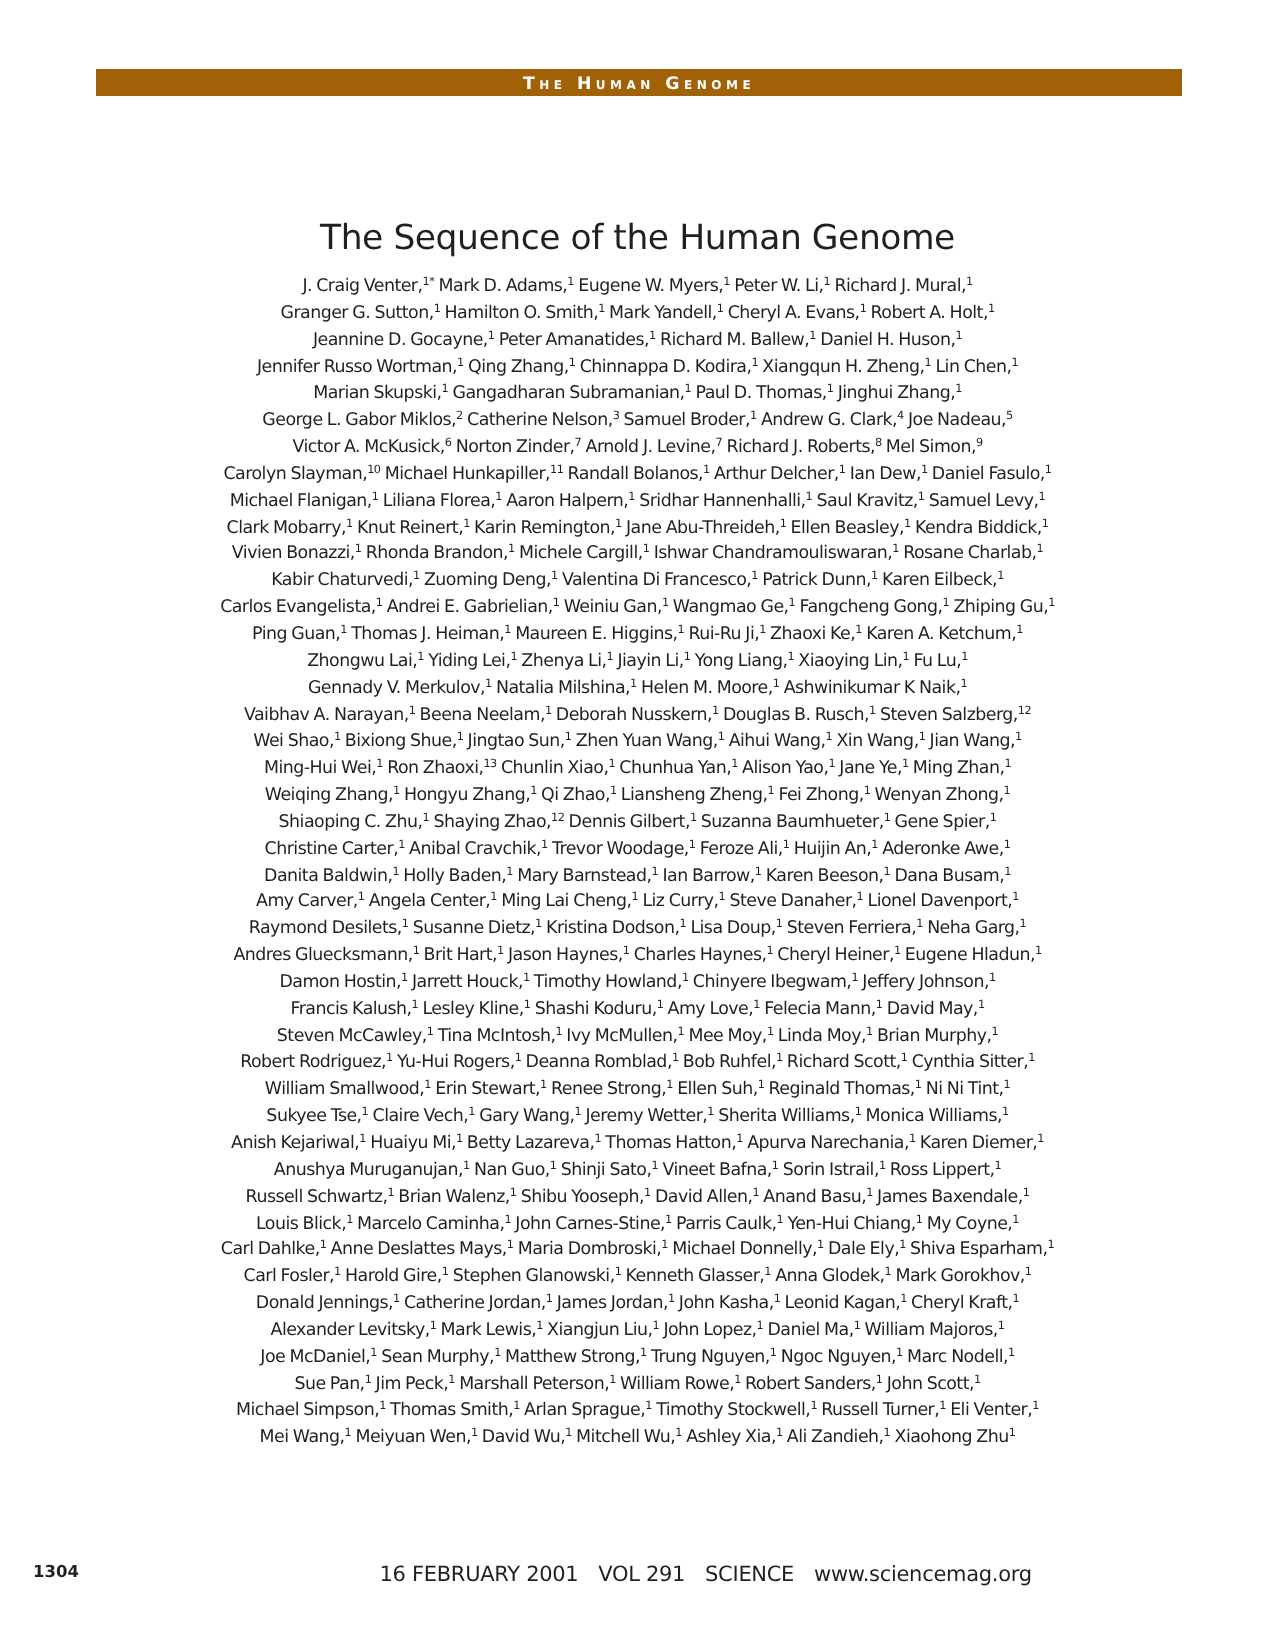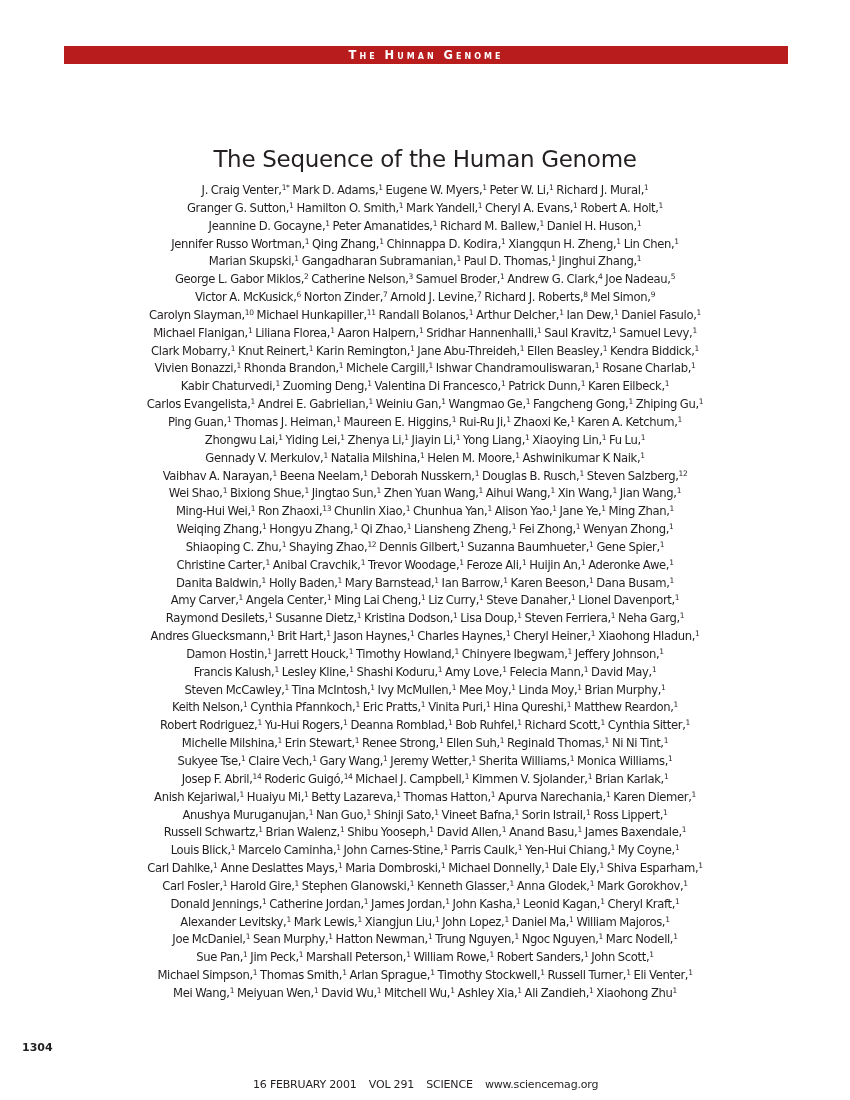--- a/index.html
+++ b/index.html
@@ -1,41 +1,41 @@
 <!DOCTYPE html>
 <html><head>
 <meta charset="utf-8">
 <style>
   html, body { margin: 0; padding: 0; background: #ffffff; }
   body { width: 850px; height: 1100px; position: relative; overflow: hidden; font-family: "DejaVu Sans", sans-serif; color: #231f20; }
   .banner {
     position: absolute; left: 64px; top: 46px; width: 724px; height: 18px;
-    background: #b91c1c; color: #ffffff; text-align: center;
+    background: #a16207; color: #ffffff; text-align: center;
     font-family: "DejaVu Sans", sans-serif; font-size: 11.5px; letter-spacing: 3px;
     line-height: 18px; font-weight: bold; font-variant: small-caps;
   }
   .title {
     position: absolute; left: 0; top: 146px; width: 850px; text-align: center;
     font-family: "DejaVu Sans", sans-serif; font-weight: normal; font-size: 23px;
     letter-spacing: -0.3px; color: #231f20;
   }
   .authors {
     position: absolute; left: 60px; top: 182px; width: 730px; text-align: center;
     font-family: "DejaVu Sans", sans-serif; font-size: 11.6px; line-height: 17.85px;
     color: #231f20; letter-spacing: -0.35px; word-spacing: -0.5px;
   }
   .authors .line { white-space: nowrap; display: block; }
   .authors sup { font-size: 7.5px; vertical-align: 4px; line-height: 0; }
   .footer-page {
     position: absolute; left: 22px; top: 1041px; font-family: "DejaVu Sans", sans-serif;
     font-weight: bold; font-size: 11px; color: #231f20;
   }
   .footer-info {
-    position: absolute; left: 253px; top: 1078px; font-family: "DejaVu Sans", sans-serif;
-    font-size: 11px; color: #231f20; white-space: nowrap; letter-spacing: -0.2px;
+    position: absolute; left: 253px; top: 1042px; font-family: "DejaVu Sans", sans-serif;
+    font-size: 14px; color: #231f20; white-space: nowrap; letter-spacing: -0.2px;
   }
   .footer-info span { margin-right: 9px; }
 </style>
 </head>
 <body>
 
 <div class="banner">The Human Genome</div>
 
 <h1 class="title" style="margin:0;">The Sequence of the Human Genome</h1>
 
@@ -58,38 +58,36 @@
     <span class="line"><span>Gennady V. Merkulov,</span><sup>1</sup> <span>Natalia Milshina,</span><sup>1</sup> <span>Helen M. Moore,</span><sup>1</sup> <span>Ashwinikumar K Naik,</span><sup>1</sup></span>
     <span class="line"><span>Vaibhav A. Narayan,</span><sup>1</sup> <span>Beena Neelam,</span><sup>1</sup> <span>Deborah Nusskern,</span><sup>1</sup> <span>Douglas B. Rusch,</span><sup>1</sup> <span>Steven Salzberg,</span><sup>12</sup></span>
     <span class="line"><span>Wei Shao,</span><sup>1</sup> <span>Bixiong Shue,</span><sup>1</sup> <span>Jingtao Sun,</span><sup>1</sup> <span>Zhen Yuan Wang,</span><sup>1</sup> <span>Aihui Wang,</span><sup>1</sup> <span>Xin Wang,</span><sup>1</sup> <span>Jian Wang,</span><sup>1</sup></span>
     <span class="line"><span>Ming-Hui Wei,</span><sup>1</sup> <span>Ron Zhaoxi,</span><sup>13</sup> <span>Chunlin Xiao,</span><sup>1</sup> <span>Chunhua Yan,</span><sup>1</sup> <span>Alison Yao,</span><sup>1</sup> <span>Jane Ye,</span><sup>1</sup> <span>Ming Zhan,</span><sup>1</sup></span>
     <span class="line"><span>Weiqing Zhang,</span><sup>1</sup> <span>Hongyu Zhang,</span><sup>1</sup> <span>Qi Zhao,</span><sup>1</sup> <span>Liansheng Zheng,</span><sup>1</sup> <span>Fei Zhong,</span><sup>1</sup> <span>Wenyan Zhong,</span><sup>1</sup></span>
     <span class="line"><span>Shiaoping C. Zhu,</span><sup>1</sup> <span>Shaying Zhao,</span><sup>12</sup> <span>Dennis Gilbert,</span><sup>1</sup> <span>Suzanna Baumhueter,</span><sup>1</sup> <span>Gene Spier,</span><sup>1</sup></span>
     <span class="line"><span>Christine Carter,</span><sup>1</sup> <span>Anibal Cravchik,</span><sup>1</sup> <span>Trevor Woodage,</span><sup>1</sup> <span>Feroze Ali,</span><sup>1</sup> <span>Huijin An,</span><sup>1</sup> <span>Aderonke Awe,</span><sup>1</sup></span>
     <span class="line"><span>Danita Baldwin,</span><sup>1</sup> <span>Holly Baden,</span><sup>1</sup> <span>Mary Barnstead,</span><sup>1</sup> <span>Ian Barrow,</span><sup>1</sup> <span>Karen Beeson,</span><sup>1</sup> <span>Dana Busam,</span><sup>1</sup></span>
     <span class="line"><span>Amy Carver,</span><sup>1</sup> <span>Angela Center,</span><sup>1</sup> <span>Ming Lai Cheng,</span><sup>1</sup> <span>Liz Curry,</span><sup>1</sup> <span>Steve Danaher,</span><sup>1</sup> <span>Lionel Davenport,</span><sup>1</sup></span>
     <span class="line"><span>Raymond Desilets,</span><sup>1</sup> <span>Susanne Dietz,</span><sup>1</sup> <span>Kristina Dodson,</span><sup>1</sup> <span>Lisa Doup,</span><sup>1</sup> <span>Steven Ferriera,</span><sup>1</sup> <span>Neha Garg,</span><sup>1</sup></span>
-    <span class="line"><span>Andres Gluecksmann,</span><sup>1</sup> <span>Brit Hart,</span><sup>1</sup> <span>Jason Haynes,</span><sup>1</sup> <span>Charles Haynes,</span><sup>1</sup> <span>Cheryl Heiner,</span><sup>1</sup> <span>Xiaohong Hladun,</span><sup>1</sup></span>
+    <span class="line"><span>Andres Gluecksmann,</span><sup>1</sup> <span>Brit Hart,</span><sup>1</sup> <span>Jason Haynes,</span><sup>1</sup> <span>Charles Haynes,</span><sup>1</sup> <span>Cheryl Heiner,</span><sup>1</sup> <span>Eugene Hladun,</span><sup>1</sup></span>
     <span class="line"><span>Damon Hostin,</span><sup>1</sup> <span>Jarrett Houck,</span><sup>1</sup> <span>Timothy Howland,</span><sup>1</sup> <span>Chinyere Ibegwam,</span><sup>1</sup> <span>Jeffery Johnson,</span><sup>1</sup></span>
     <span class="line"><span>Francis Kalush,</span><sup>1</sup> <span>Lesley Kline,</span><sup>1</sup> <span>Shashi Koduru,</span><sup>1</sup> <span>Amy Love,</span><sup>1</sup> <span>Felecia Mann,</span><sup>1</sup> <span>David May,</span><sup>1</sup></span>
     <span class="line"><span>Steven McCawley,</span><sup>1</sup> <span>Tina McIntosh,</span><sup>1</sup> <span>Ivy McMullen,</span><sup>1</sup> <span>Mee Moy,</span><sup>1</sup> <span>Linda Moy,</span><sup>1</sup> <span>Brian Murphy,</span><sup>1</sup></span>
-    <span class="line"><span>Keith Nelson,</span><sup>1</sup> <span>Cynthia Pfannkoch,</span><sup>1</sup> <span>Eric Pratts,</span><sup>1</sup> <span>Vinita Puri,</span><sup>1</sup> <span>Hina Qureshi,</span><sup>1</sup> <span>Matthew Reardon,</span><sup>1</sup></span>
     <span class="line"><span>Robert Rodriguez,</span><sup>1</sup> <span>Yu-Hui Rogers,</span><sup>1</sup> <span>Deanna Romblad,</span><sup>1</sup> <span>Bob Ruhfel,</span><sup>1</sup> <span>Richard Scott,</span><sup>1</sup> <span>Cynthia Sitter,</span><sup>1</sup></span>
-    <span class="line"><span>Michelle Milshina,</span><sup>1</sup> <span>Erin Stewart,</span><sup>1</sup> <span>Renee Strong,</span><sup>1</sup> <span>Ellen Suh,</span><sup>1</sup> <span>Reginald Thomas,</span><sup>1</sup> <span>Ni Ni Tint,</span><sup>1</sup></span>
+    <span class="line"><span>William Smallwood,</span><sup>1</sup> <span>Erin Stewart,</span><sup>1</sup> <span>Renee Strong,</span><sup>1</sup> <span>Ellen Suh,</span><sup>1</sup> <span>Reginald Thomas,</span><sup>1</sup> <span>Ni Ni Tint,</span><sup>1</sup></span>
     <span class="line"><span>Sukyee Tse,</span><sup>1</sup> <span>Claire Vech,</span><sup>1</sup> <span>Gary Wang,</span><sup>1</sup> <span>Jeremy Wetter,</span><sup>1</sup> <span>Sherita Williams,</span><sup>1</sup> <span>Monica Williams,</span><sup>1</sup></span>
-    <span class="line"><span>Josep F. Abril,</span><sup>14</sup> <span>Roderic Guigó,</span><sup>14</sup> <span>Michael J. Campbell,</span><sup>1</sup> <span>Kimmen V. Sjolander,</span><sup>1</sup> <span>Brian Karlak,</span><sup>1</sup></span>
     <span class="line"><span>Anish Kejariwal,</span><sup>1</sup> <span>Huaiyu Mi,</span><sup>1</sup> <span>Betty Lazareva,</span><sup>1</sup> <span>Thomas Hatton,</span><sup>1</sup> <span>Apurva Narechania,</span><sup>1</sup> <span>Karen Diemer,</span><sup>1</sup></span>
     <span class="line"><span>Anushya Muruganujan,</span><sup>1</sup> <span>Nan Guo,</span><sup>1</sup> <span>Shinji Sato,</span><sup>1</sup> <span>Vineet Bafna,</span><sup>1</sup> <span>Sorin Istrail,</span><sup>1</sup> <span>Ross Lippert,</span><sup>1</sup></span>
     <span class="line"><span>Russell Schwartz,</span><sup>1</sup> <span>Brian Walenz,</span><sup>1</sup> <span>Shibu Yooseph,</span><sup>1</sup> <span>David Allen,</span><sup>1</sup> <span>Anand Basu,</span><sup>1</sup> <span>James Baxendale,</span><sup>1</sup></span>
     <span class="line"><span>Louis Blick,</span><sup>1</sup> <span>Marcelo Caminha,</span><sup>1</sup> <span>John Carnes-Stine,</span><sup>1</sup> <span>Parris Caulk,</span><sup>1</sup> <span>Yen-Hui Chiang,</span><sup>1</sup> <span>My Coyne,</span><sup>1</sup></span>
     <span class="line"><span>Carl Dahlke,</span><sup>1</sup> <span>Anne Deslattes Mays,</span><sup>1</sup> <span>Maria Dombroski,</span><sup>1</sup> <span>Michael Donnelly,</span><sup>1</sup> <span>Dale Ely,</span><sup>1</sup> <span>Shiva Esparham,</span><sup>1</sup></span>
     <span class="line"><span>Carl Fosler,</span><sup>1</sup> <span>Harold Gire,</span><sup>1</sup> <span>Stephen Glanowski,</span><sup>1</sup> <span>Kenneth Glasser,</span><sup>1</sup> <span>Anna Glodek,</span><sup>1</sup> <span>Mark Gorokhov,</span><sup>1</sup></span>
     <span class="line"><span>Donald Jennings,</span><sup>1</sup> <span>Catherine Jordan,</span><sup>1</sup> <span>James Jordan,</span><sup>1</sup> <span>John Kasha,</span><sup>1</sup> <span>Leonid Kagan,</span><sup>1</sup> <span>Cheryl Kraft,</span><sup>1</sup></span>
     <span class="line"><span>Alexander Levitsky,</span><sup>1</sup> <span>Mark Lewis,</span><sup>1</sup> <span>Xiangjun Liu,</span><sup>1</sup> <span>John Lopez,</span><sup>1</sup> <span>Daniel Ma,</span><sup>1</sup> <span>William Majoros,</span><sup>1</sup></span>
-    <span class="line"><span>Joe McDaniel,</span><sup>1</sup> <span>Sean Murphy,</span><sup>1</sup> <span>Hatton Newman,</span><sup>1</sup> <span>Trung Nguyen,</span><sup>1</sup> <span>Ngoc Nguyen,</span><sup>1</sup> <span>Marc Nodell,</span><sup>1</sup></span>
+    <span class="line"><span>Joe McDaniel,</span><sup>1</sup> <span>Sean Murphy,</span><sup>1</sup> <span>Matthew Strong,</span><sup>1</sup> <span>Trung Nguyen,</span><sup>1</sup> <span>Ngoc Nguyen,</span><sup>1</sup> <span>Marc Nodell,</span><sup>1</sup></span>
     <span class="line"><span>Sue Pan,</span><sup>1</sup> <span>Jim Peck,</span><sup>1</sup> <span>Marshall Peterson,</span><sup>1</sup> <span>William Rowe,</span><sup>1</sup> <span>Robert Sanders,</span><sup>1</sup> <span>John Scott,</span><sup>1</sup></span>
     <span class="line"><span>Michael Simpson,</span><sup>1</sup> <span>Thomas Smith,</span><sup>1</sup> <span>Arlan Sprague,</span><sup>1</sup> <span>Timothy Stockwell,</span><sup>1</sup> <span>Russell Turner,</span><sup>1</sup> <span>Eli Venter,</span><sup>1</sup></span>
     <span class="line"><span>Mei Wang,</span><sup>1</sup> <span>Meiyuan Wen,</span><sup>1</sup> <span>David Wu,</span><sup>1</sup> <span>Mitchell Wu,</span><sup>1</sup> <span>Ashley Xia,</span><sup>1</sup> <span>Ali Zandieh,</span><sup>1</sup> <span>Xiaohong Zhu</span><sup>1</sup></span>
   </div>
 
 <div class="footer-page">1304</div>
 <div class="footer-info">
   <span>16 FEBRUARY 2001</span>
   <span>VOL 291</span>
   <span>SCIENCE</span>

